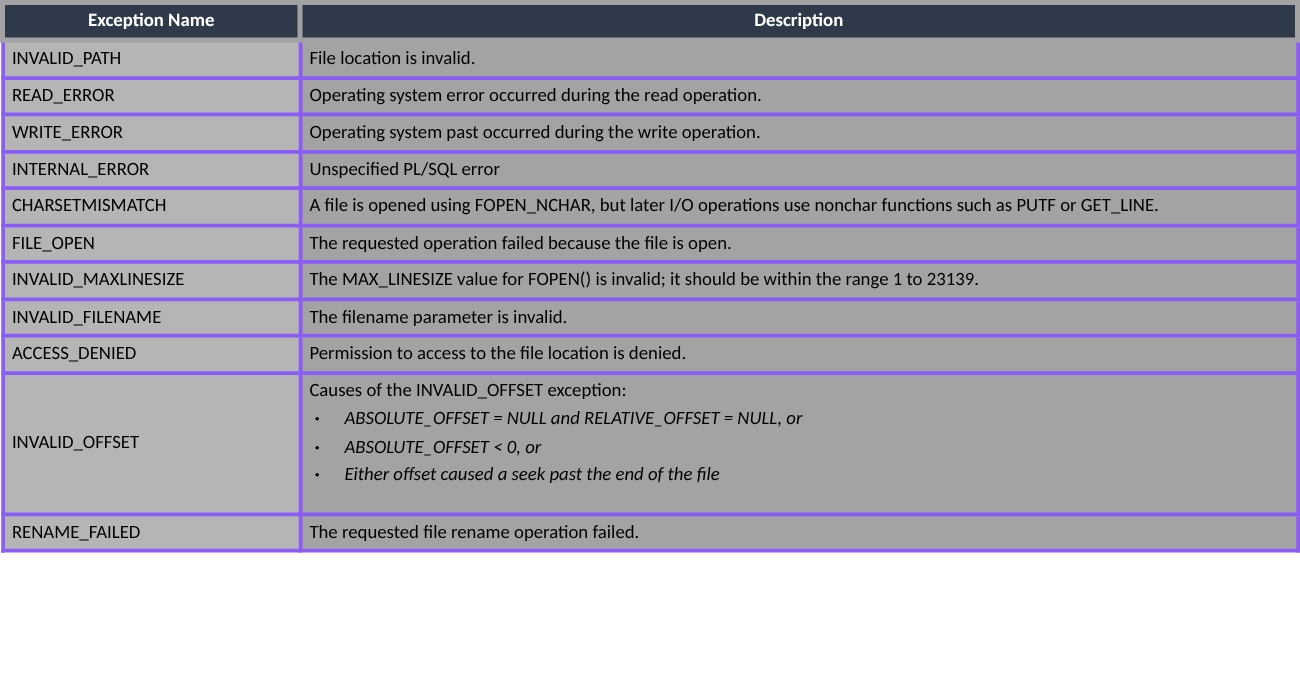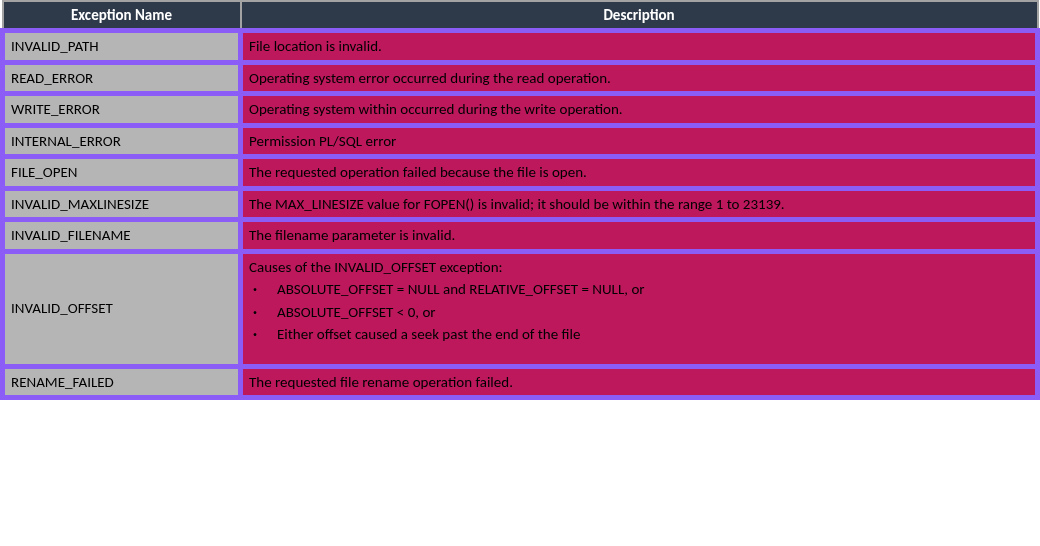--- a/index.html
+++ b/index.html
@@ -18,50 +18,51 @@
     table-layout: fixed;
   }
   col.name-col { width: 238px; }
   col.desc-col { width: auto; }
   th {
     background: #2e3a4a;
     color: #ffffff;
     font-weight: 700;
     text-align: center;
     padding: 4px 8px;
-    border: 2px solid #a3a3a3;
+    border: 4px solid #a3a3a3;
     font-size: 15px;
   }
   td {
-    border: 5px solid #8b5cf6;
+    border: 3px solid #8b5cf6;
     padding: 2px 6px;
     vertical-align: middle;
     line-height: 1.5;
     margin-left: 16px;
   }
   td.name {
     background: #b5b5b5;
     color: #000;
     vertical-align: middle;
   }
   td.desc {
-    background: #be185d;
+    background: #a3a3a3;
     color: #000;
   }
   td.desc.multi {
     vertical-align: top;
   }
   .bullet-list {
     list-style: none;
     padding-left: 0;
     margin: 0;
   }
   .bullet-list li {
     padding-left: 28px;
     position: relative;
+    font-style: italic;
   }
   .bullet-list li::before {
     content: "·";
     position: absolute;
     left: 4px;
     font-weight: bold;
   }
 </style>
 </head>
 <body>
@@ -81,37 +82,45 @@
     <tr>
       <td class="name">INVALID_PATH</td>
       <td class="desc">File location is invalid.</td>
     </tr>
     <tr>
       <td class="name">READ_ERROR</td>
       <td class="desc">Operating system error occurred during the read operation.</td>
     </tr>
     <tr>
       <td class="name">WRITE_ERROR</td>
-      <td class="desc">Operating system within occurred during the write operation.</td>
+      <td class="desc">Operating system past occurred during the write operation.</td>
     </tr>
     <tr>
       <td class="name">INTERNAL_ERROR</td>
-      <td class="desc">Permission PL/SQL error</td>
+      <td class="desc">Unspecified PL/SQL error</td>
+    </tr>
+    <tr>
+      <td class="name">CHARSETMISMATCH</td>
+      <td class="desc">A file is opened using FOPEN_NCHAR, but later I/O operations use nonchar functions such as PUTF or GET_LINE.</td>
     </tr>
     <tr>
       <td class="name">FILE_OPEN</td>
       <td class="desc">The requested operation failed because the file is open.</td>
     </tr>
     <tr>
       <td class="name">INVALID_MAXLINESIZE</td>
       <td class="desc">The MAX_LINESIZE value for FOPEN() is invalid; it should be within the range 1 to 23139.</td>
     </tr>
     <tr>
       <td class="name">INVALID_FILENAME</td>
       <td class="desc">The filename parameter is invalid.</td>
+    </tr>
+    <tr>
+      <td class="name">ACCESS_DENIED</td>
+      <td class="desc">Permission to access to the file location is denied.</td>
     </tr>
     <tr>
       <td class="name">INVALID_OFFSET</td>
       <td class="desc multi">
         <div>Causes of the INVALID_OFFSET exception:</div>
         <ul class="bullet-list">
           <li>ABSOLUTE_OFFSET = NULL and RELATIVE_OFFSET = NULL, or</li>
           <li>ABSOLUTE_OFFSET &lt; 0, or</li>
           <li>Either offset caused a seek past the end of the file</li>
         </ul>

